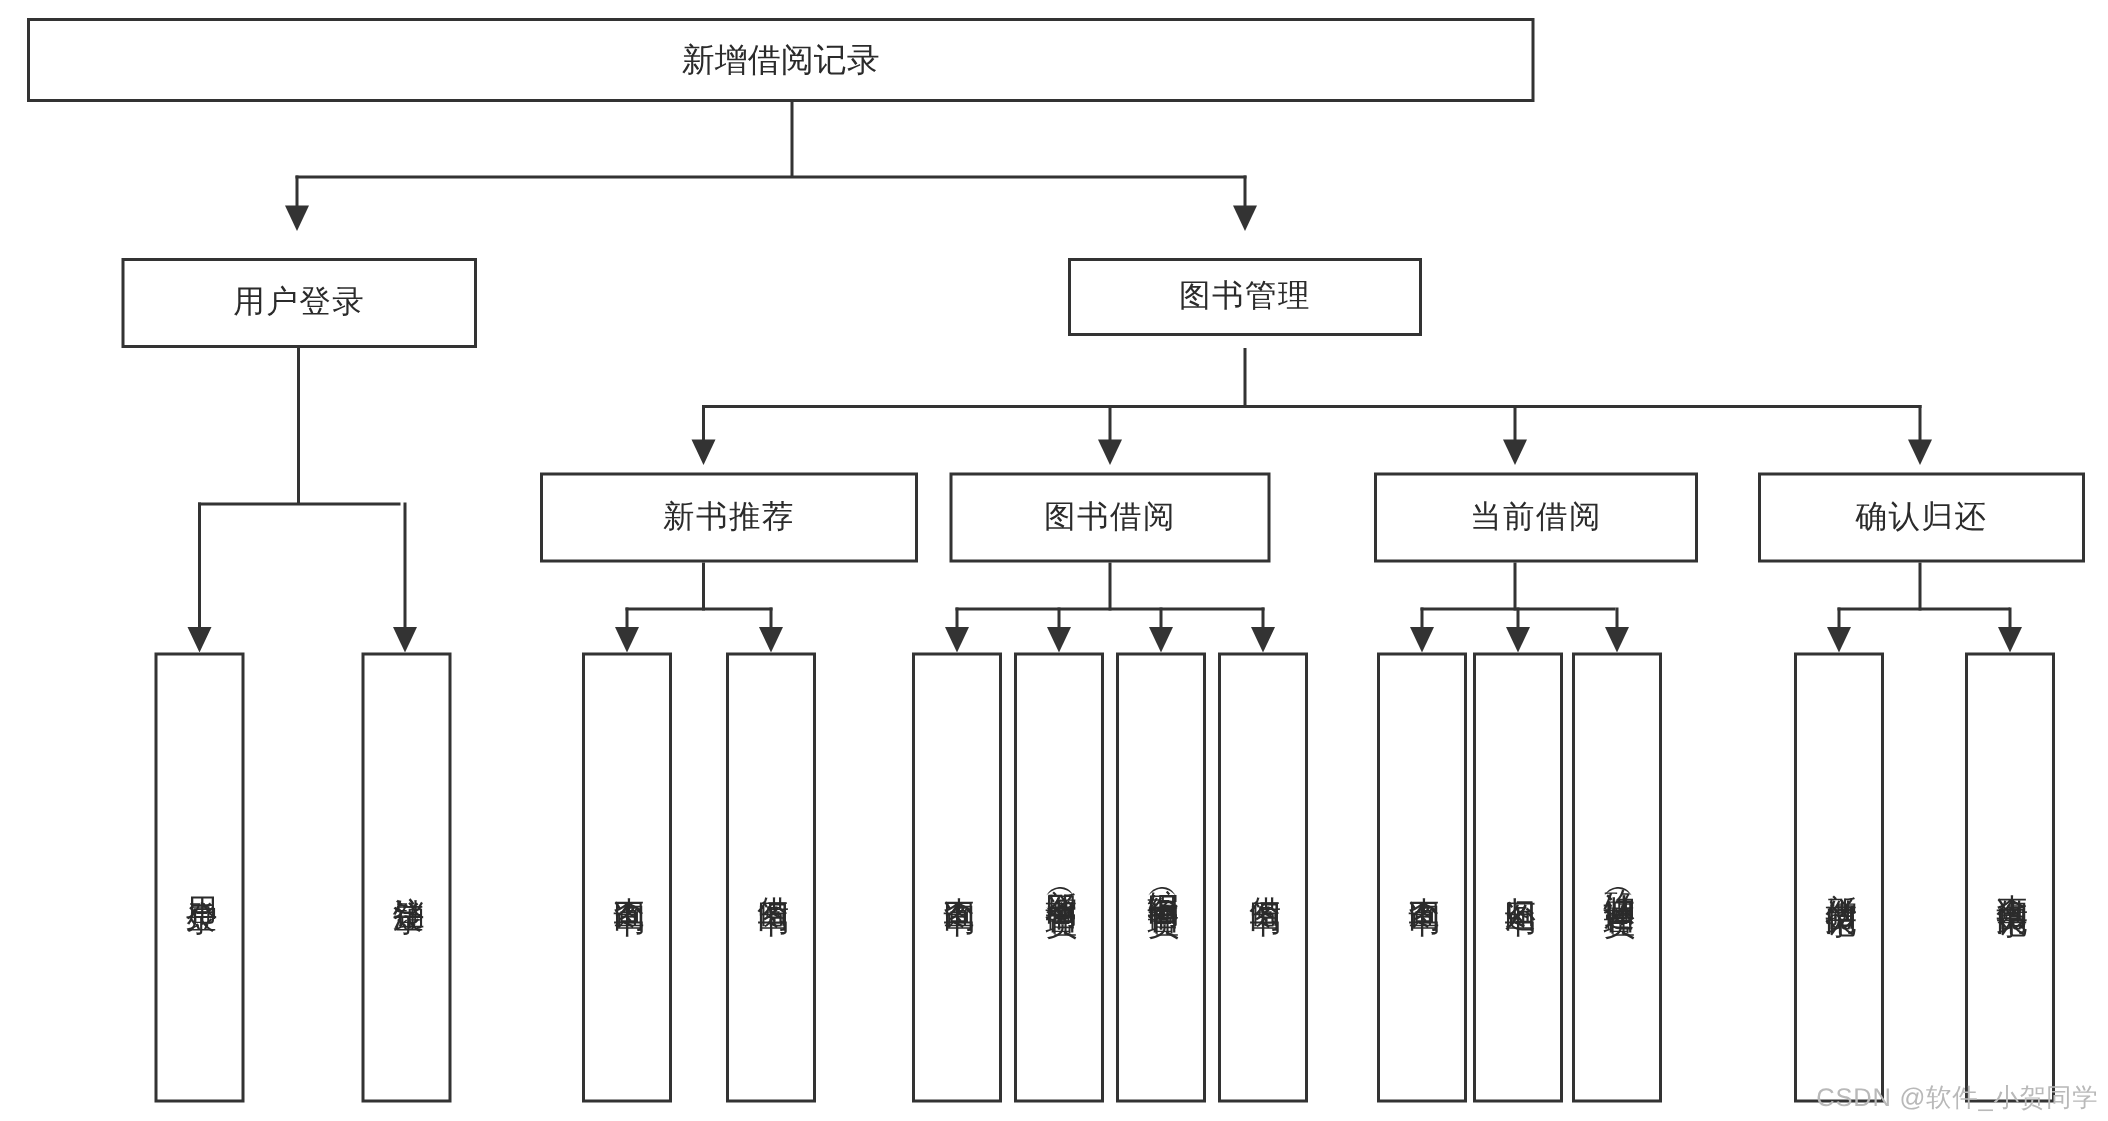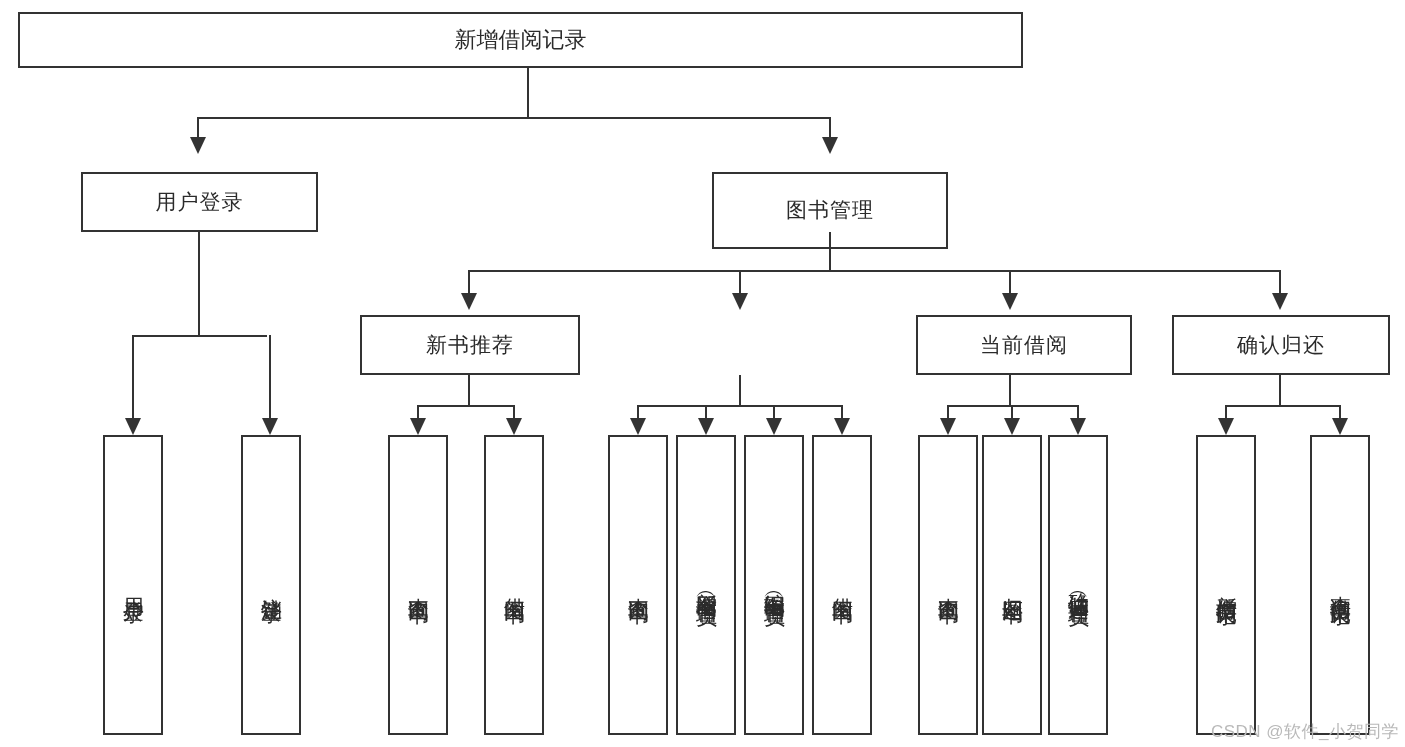--- a/index.html
+++ b/index.html
@@ -85,42 +85,43 @@
   <div class="line vline" style="left:527px; top:68px; width:2px; height:50px;"></div>
 
   <div class="line hline" style="left:197px; top:117px; width:634px; height:2px;"></div>
 
   <div class="line vline" style="left:197px; top:117px; width:2px; height:22px;"></div>
   <div class="arrow" style="left:190px; top:137px;"></div>
   <div class="line vline" style="left:829px; top:117px; width:2px; height:22px;"></div>
   <div class="arrow" style="left:822px; top:137px;"></div>
 
   <div class="node horiz" style="left:81px; top:172px; width:237px; height:60px;">用户登录</div>
-  <div class="node horiz" style="left:712px; top:172px; width:236px; height:77px;">图书管理</div>
+  <div class="node horiz" style="left:712px; top:172px; width:236px; height:52px;">图书管理</div>
 
   <div class="line vline" style="left:198px; top:232px; width:2px; height:104px;"></div>
   <div class="line hline" style="left:132px; top:335px; width:135px; height:2px;"></div>
   <div class="line vline" style="left:132px; top:335px; width:2px; height:84px;"></div>
   <div class="arrow" style="left:125px; top:418px;"></div>
   <div class="line vline" style="left:269px; top:335px; width:2px; height:84px;"></div>
   <div class="arrow" style="left:262px; top:418px;"></div>
 
   <div class="line vline" style="left:829px; top:232px; width:2px; height:40px;"></div>
   <div class="line hline" style="left:468px; top:270px; width:813px; height:2px;"></div>
 
   <div class="line vline" style="left:468px; top:270px; width:2px; height:25px;"></div>
   <div class="arrow" style="left:461px; top:293px;"></div>
   <div class="line vline" style="left:739px; top:270px; width:2px; height:25px;"></div>
   <div class="arrow" style="left:732px; top:293px;"></div>
   <div class="line vline" style="left:1009px; top:270px; width:2px; height:25px;"></div>
   <div class="arrow" style="left:1002px; top:293px;"></div>
   <div class="line vline" style="left:1279px; top:270px; width:2px; height:25px;"></div>
   <div class="arrow" style="left:1272px; top:293px;"></div>
 
-  <div class="node horiz" style="left:360px; top:315px; width:220px; height:60px;">新书推荐</div>
+  <div class="node horiz" style="left:360px; top:315px; width:252px; height:60px;">新书推荐</div>
+  <div class="node horiz" style="left:633px; top:315px; width:214px; height:60px;">图书借阅</div>
   <div class="node horiz" style="left:902px; top:315px; width:216px; height:60px;margin-left:14px;">当前借阅</div>
   <div class="node horiz" style="left:1172px; top:315px; width:218px; height:60px;">确认归还</div>
 
   <div class="line vline" style="left:468px; top:375px; width:2px; height:32px;"></div>
   <div class="line hline" style="left:417px; top:405px; width:98px; height:2px;"></div>
   <div class="line vline" style="left:417px; top:405px; width:2px; height:14px;"></div>
   <div class="arrow" style="left:410px; top:418px;"></div>
   <div class="line vline" style="left:513px; top:405px; width:2px; height:14px;"></div>
   <div class="arrow" style="left:506px; top:418px;"></div>
 

